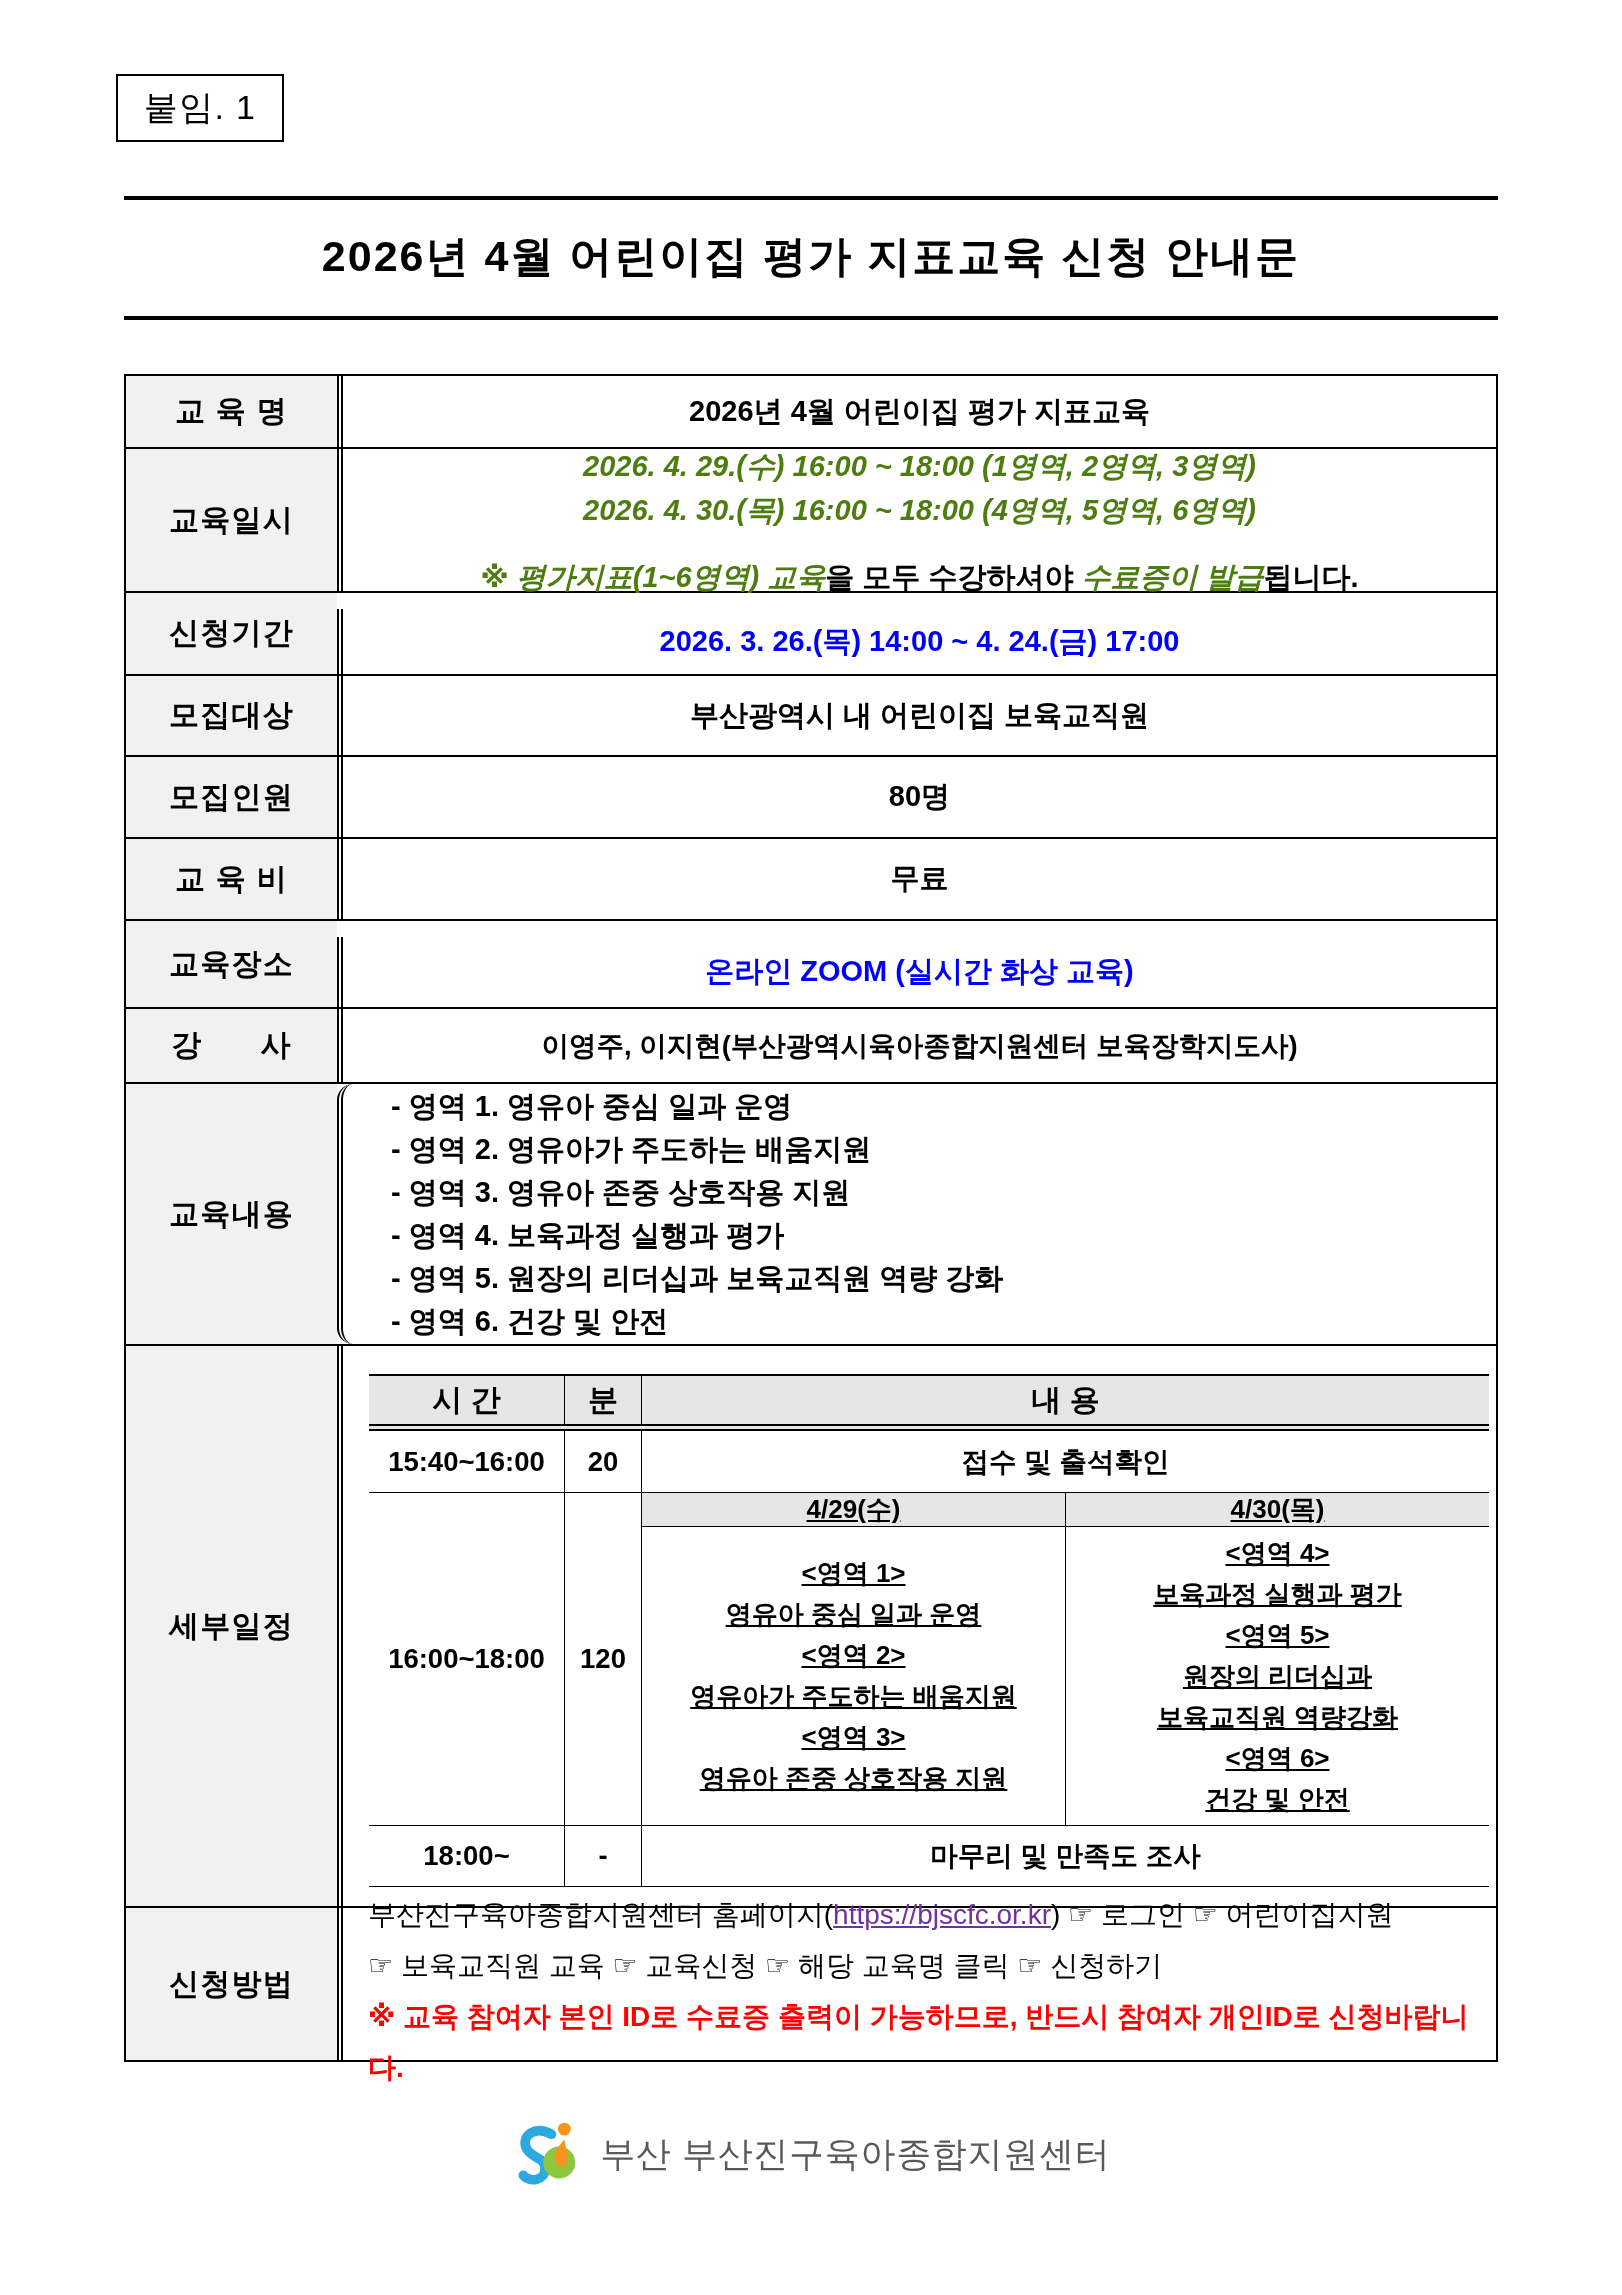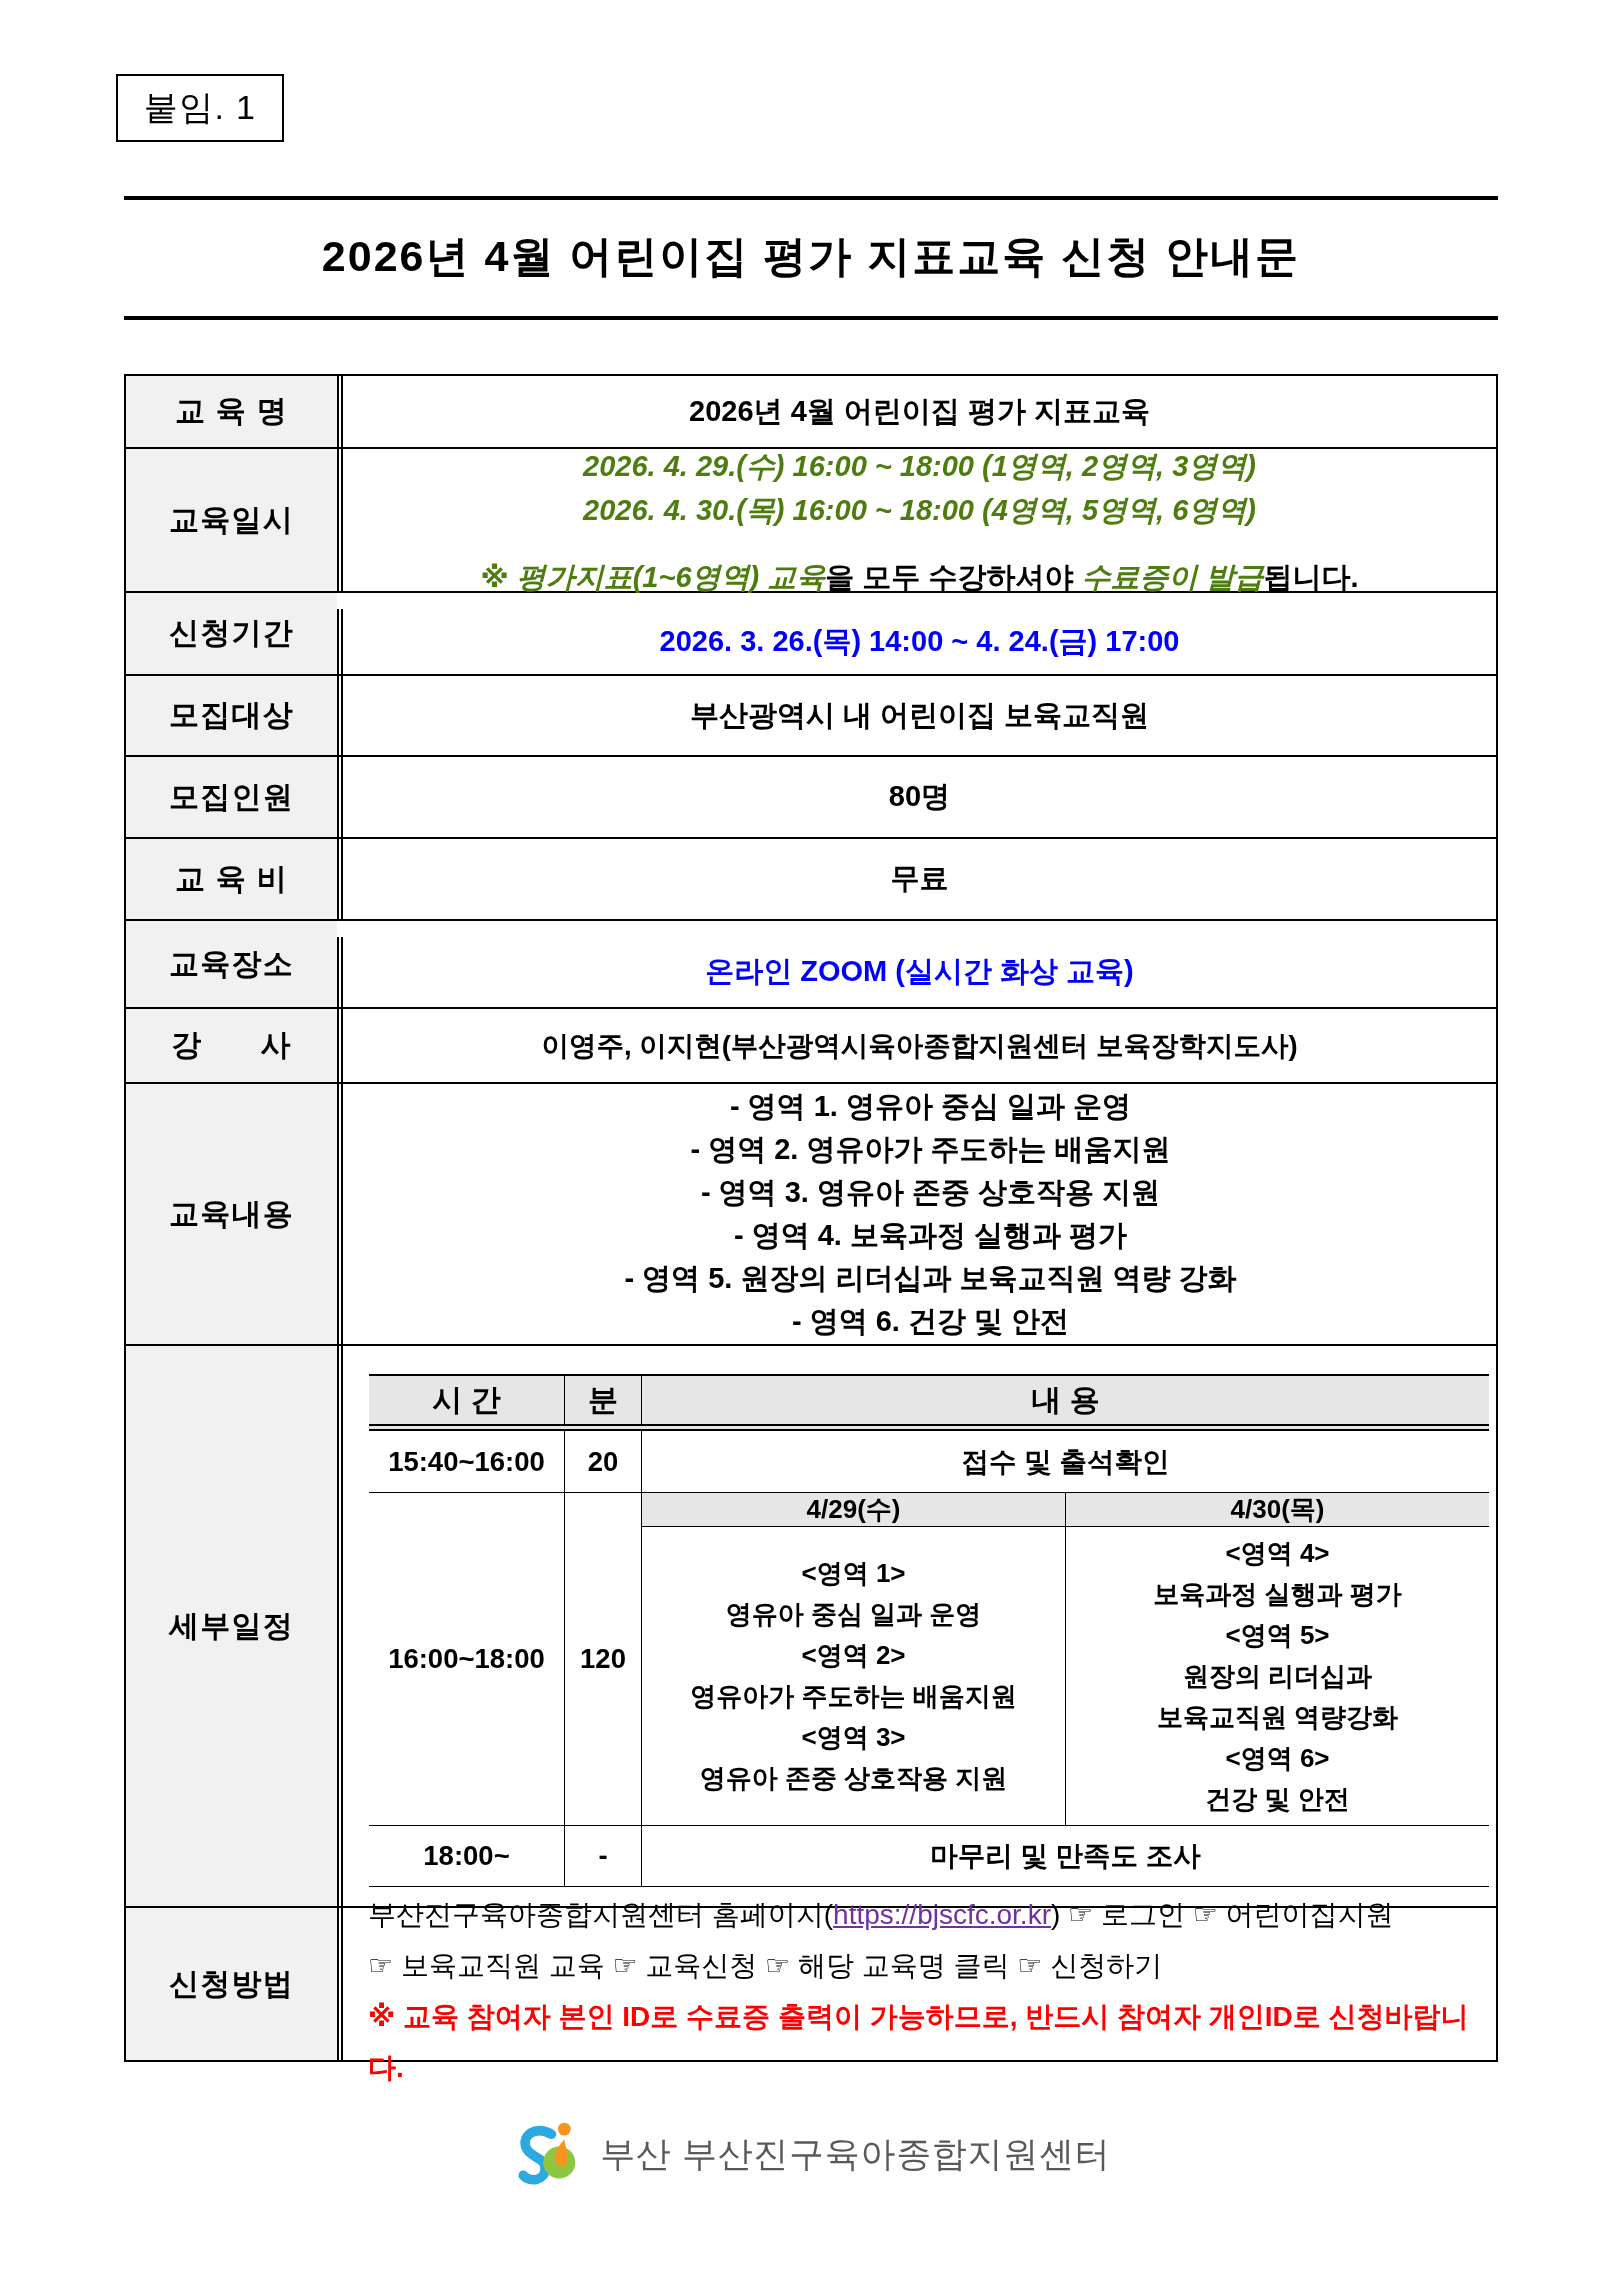--- a/index.html
+++ b/index.html
@@ -42,39 +42,39 @@
   .t-content {
     flex:1; border-left:6.5px double #000; box-sizing:border-box;
     display:flex; flex-direction:column; align-items:center; justify-content:center;
     font-size:29px; font-weight:bold; text-align:center;
   }
   .red  { color:#4d7c0f;font-style:italic; }
   .blue { color:#0000ff;margin-top:16px; }
   .dt-line { line-height:44px; }
   .dt-note { margin-top:26px; line-height:39px; }
 
-  .content-list { align-items:center; padding-left:22px; }
+  .content-list { align-items:flex-start; padding-left:48px;border-radius:16px; }
   .content-list div { line-height:43px; text-align:left; }
 
   
   .sched-cell { display:block; padding:28px 0 0 26px; text-align:left; }
   .sch { width:1120px; font-weight:bold; }
   .sch-head {
     display:flex; height:48px; background:#e6e6e6;
     border-top:2px solid #000; border-bottom:7.2px double #000;
     font-size:30px; box-sizing:content-box;
   }
   .sc { display:flex; align-items:center; justify-content:center; box-sizing:border-box; }
   .c-time { flex:0 0 196px; border-right:1.3px solid #000; }
   .c-min  { flex:0 0 77px; border-right:1.3px solid #000; }
   .c-body { flex:1; }
   .sch-r1 { display:flex; height:61px; border-bottom:1.3px solid #000; font-size:27.5px; }
   .sch-r2 { display:flex; height:332px; border-bottom:1.3px solid #000; font-size:27.5px; }
   .sch-r3 { display:flex; height:60px; border-bottom:1.3px solid #000; font-size:27.5px; }
-  .c-body2 { flex:1; display:flex; align-items:stretch; padding:0; }
+  .c-body2 { flex:1; display:flex; align-items:stretch; padding:0;text-decoration:underline; }
   .day { flex:1; display:flex; flex-direction:column; }
   .day-left { border-right:1.3px solid #000; }
   .day-head {
     height:33px; background:#e6e6e6; border-bottom:1.3px solid #000;
     display:flex; align-items:center; justify-content:center; font-size:26px;
     box-sizing:content-box;
   }
   .day-body {
     flex:1; display:flex; flex-direction:column; align-items:center; justify-content:center;
     font-size:26px;

